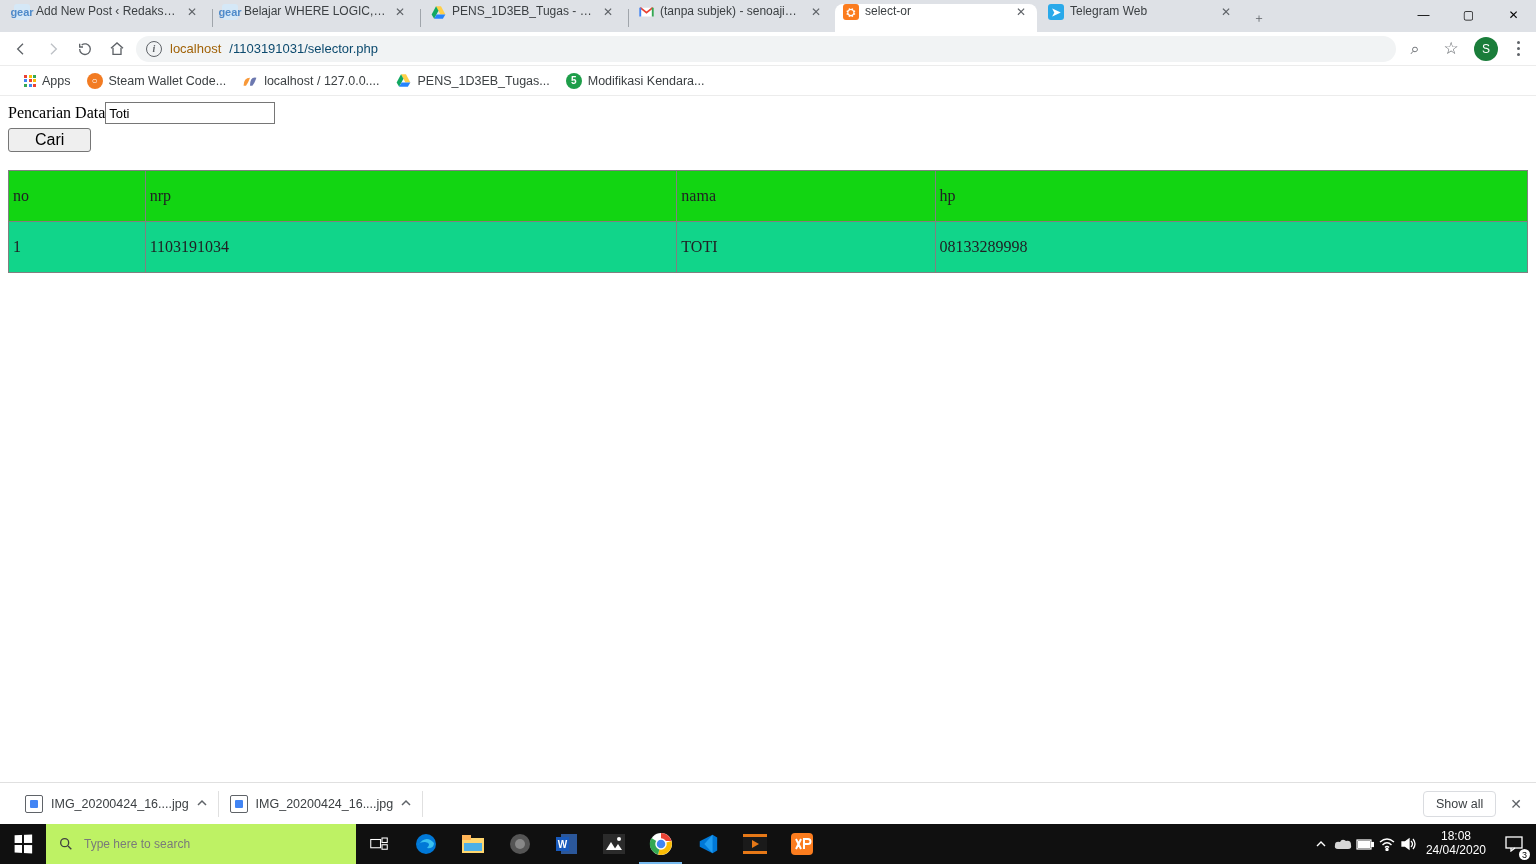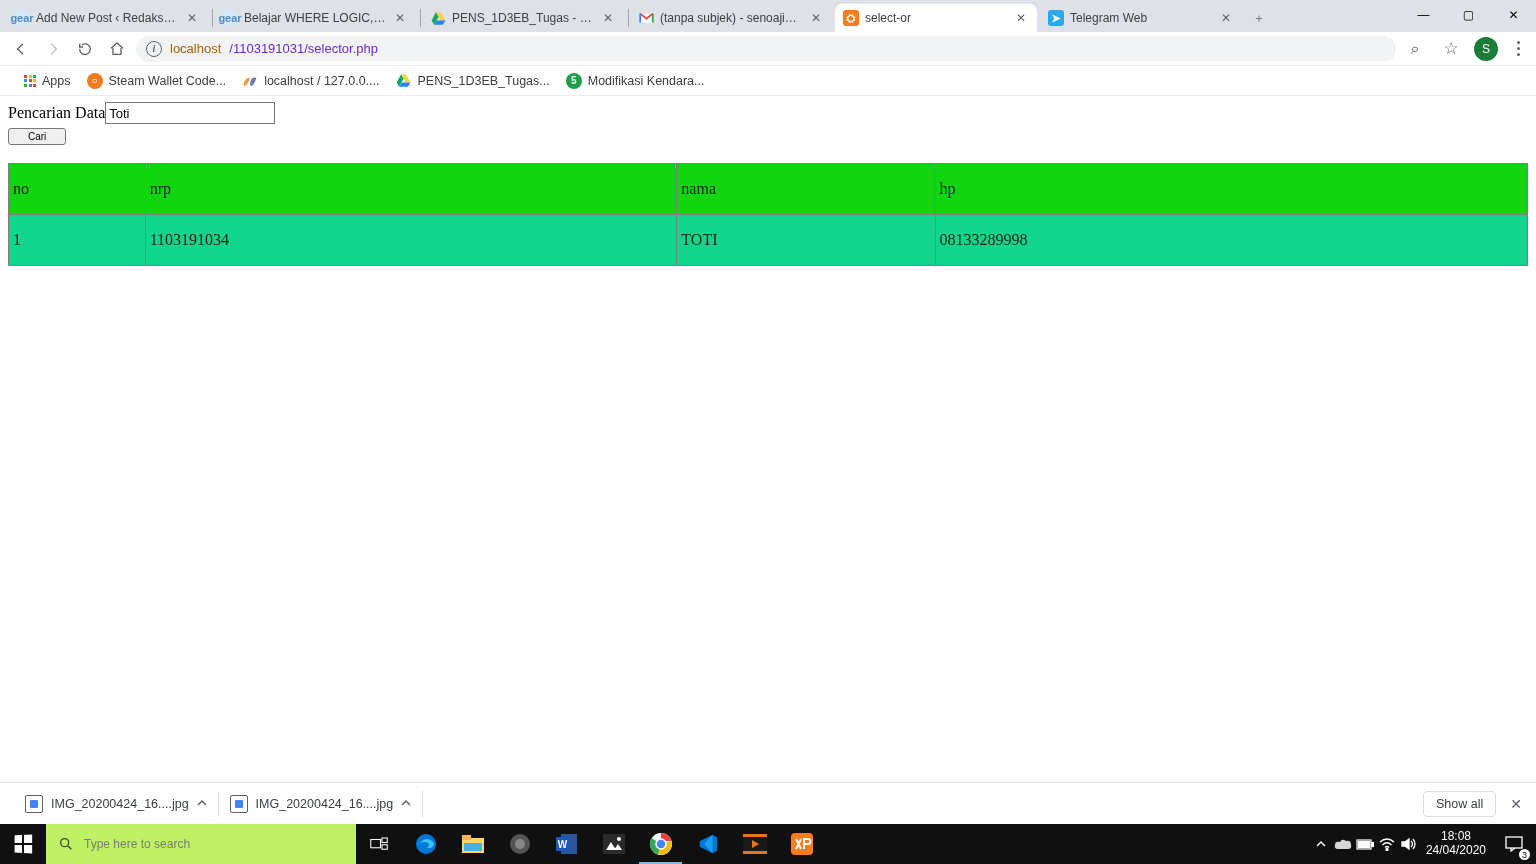--- a/index.html
+++ b/index.html
@@ -5,52 +5,52 @@
   * { box-sizing: border-box; }
   html, body { margin:0; padding:0; height:100%; font-family: "Segoe UI", Tahoma, Arial, sans-serif; font-size:12px; color:#202124; background:#fff; }
   :root{
     --tab-h:32px; --addr-h:34px; --bm-h:30px;
     --grey1:#dee1e6; --grey2:#f1f3f4; --grey3:#5f6368;
     --tab-inactive:#cfd3da; --tab-active:#fff;
   }
   .wrap{display:flex; flex-direction:column; width:1536px; height:864px; overflow:hidden;}
   
   .tabstrip{height:var(--tab-h); background:var(--grey1); display:flex; align-items:flex-end; padding-left:6px; position:relative;}
-  .tab{height:28px; border-radius:8px 8px 0 0; display:flex; align-items:center; gap:6px; padding:0 8px; font-size:12px; color:#3c4043; cursor:default; width:202px; overflow:hidden; white-space:nowrap; text-overflow:ellipsis; position:relative; margin-right:3px;}
+  .tab{height:28px; border-radius:8px 8px 0 0; display:flex; align-items:flex-start; gap:6px; padding:0 8px; font-size:12px; color:#3c4043; cursor:default; width:202px; overflow:hidden; white-space:nowrap; text-overflow:ellipsis; position:relative; margin-right:3px;}
   .tab.active{background:var(--tab-active);}
   .tab:not(.active){background:transparent;}
   .tab .favicon{width:16px;height:16px;display:flex;align-items:center;justify-content:center;font-size:11px;border-radius:3px;flex-shrink:0;}
   .tab .title{flex:1; overflow:hidden; text-overflow:ellipsis;}
   .tab .close{width:16px;height:16px;display:flex;align-items:center;justify-content:center;color:#5f6368;border-radius:50%;flex-shrink:0;}
   .tab-sep{width:1px;height:18px;background:#a0a5ab;align-self:center;margin:0 1px;}
   .newtab{width:28px;height:28px;display:flex;align-items:center;justify-content:center;color:#5f6368;}
   .win-btns{position:absolute;right:0;top:0;height:100%;display:flex;}
   .win-btn{width:45px;height:30px;display:flex;align-items:center;justify-content:center;color:#000;}
   
   .addrbar{height:var(--addr-h); background:#fff; display:flex; align-items:center; gap:6px; padding:0 8px; border-bottom:1px solid #ececec;}
   .nav-btn{width:26px;height:26px;display:flex;align-items:center;justify-content:center;color:#5f6368;border-radius:50%;}
   .nav-btn.disabled{color:#bdc1c6;}
   .omnibox{flex:1;height:26px;background:var(--grey2);border-radius:14px;display:flex;align-items:center;padding:0 10px;gap:8px;color:#202124;font-size:13px;}
   .omnibox .info{width:16px;height:16px;border:1.4px solid #5f6368;border-radius:50%;display:flex;align-items:center;justify-content:center;font-size:10px;color:#5f6368;font-family:serif;font-style:italic;font-weight:bold;}
-  .omnibox .url-grey{color:#6d28d9;}
+  .omnibox .url-grey{color:#0c4a6e;}
   .right-icons{display:flex;align-items:center;gap:10px;}
   .avatar{width:24px;height:24px;border-radius:50%;background:#1a7d3a;color:#fff;display:flex;align-items:center;justify-content:center;font-size:12px;}
   .menu-dots{width:20px;display:flex;flex-direction:column;gap:3px;align-items:center;}
   .menu-dots span{width:3px;height:3px;background:#5f6368;border-radius:50%;}
   
   .bmbar{height:var(--bm-h);display:flex;align-items:center;gap:16px;padding:0 24px;border-bottom:1px solid #ececec;font-size:12.5px;color:#3c4043;}
   .bm-item{display:flex;align-items:center;gap:6px;max-width:170px;white-space:nowrap;overflow:hidden;text-overflow:ellipsis;}
   .bm-item .ico{width:16px;height:16px;display:flex;align-items:center;justify-content:center;border-radius:3px;}
   .apps-ico{display:grid;grid-template-columns:repeat(3,3px);grid-template-rows:repeat(3,3px);gap:1.5px;}
   .apps-ico span{width:3.2px;height:3.2px;}
   
   .page{flex:1;background:#fff;padding:6px 8px;overflow:auto;}
   .form-row{font-family:"Times New Roman",serif;font-size:16px;color:#000;display:flex;align-items:center;}
   .search-input{height:22px;width:170px;border:1px solid #767676;font-family:Arial;font-size:13px;padding:1px 3px;}
-  .search-btn{margin-top:4px;padding:2px 19px;border:1px solid #767676;background:#efefef;border-radius:3px;font-family:Arial;font-size:10px;}
+  .search-btn{margin-top:4px;padding:2px 26px;border:1px solid #767676;background:#efefef;border-radius:3px;font-family:Arial;font-size:16px;}
   table.result{border-collapse:collapse;width:100%;margin-top:18px;}
   table.result th, table.result td{border:1px solid #808080;padding:16px 4px;font-family:"Times New Roman",serif;font-size:16px;text-align:left;font-weight:normal;}
   table.result th{background:#12d512;}
   table.result td{background:#11d58a;}
   
   .dlbar{height:42px;border-top:1px solid #e0e0e0;display:flex;align-items:center;padding:0 14px;gap:10px;font-size:12.5px;color:#3c4043;}
   .dl-item{height:32px;border:1px solid transparent;border-radius:16px;padding:0 10px;display:flex;align-items:center;gap:8px;}
   .dl-ico{width:18px;height:18px;border:1px solid #5f6368;border-radius:2px;display:flex;align-items:center;justify-content:center;}
   .dl-ico::after{content:"";width:8px;height:8px;background:#4285f4;border-radius:1px;}
   .dl-caret{color:#5f6368;}

